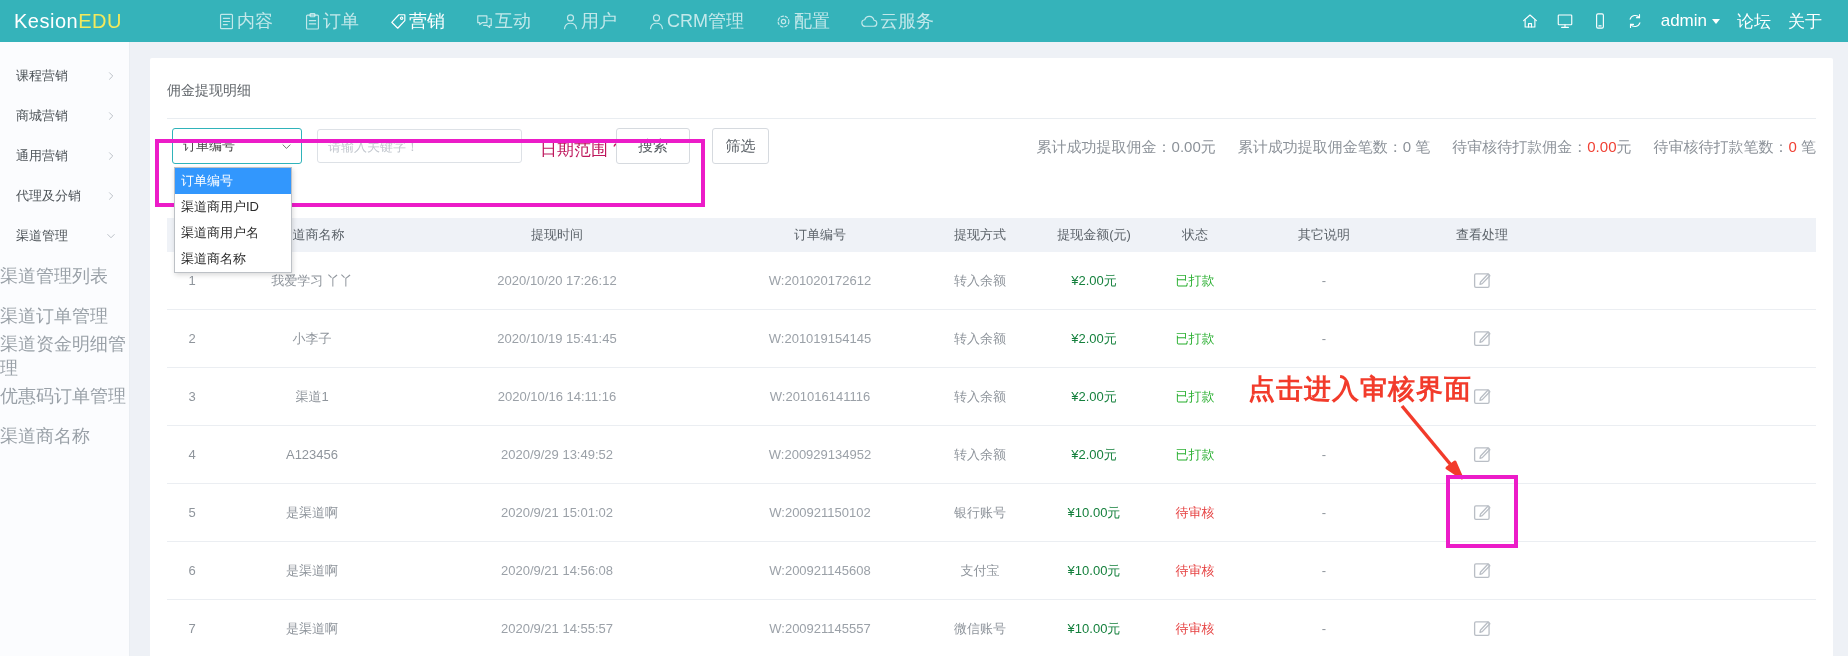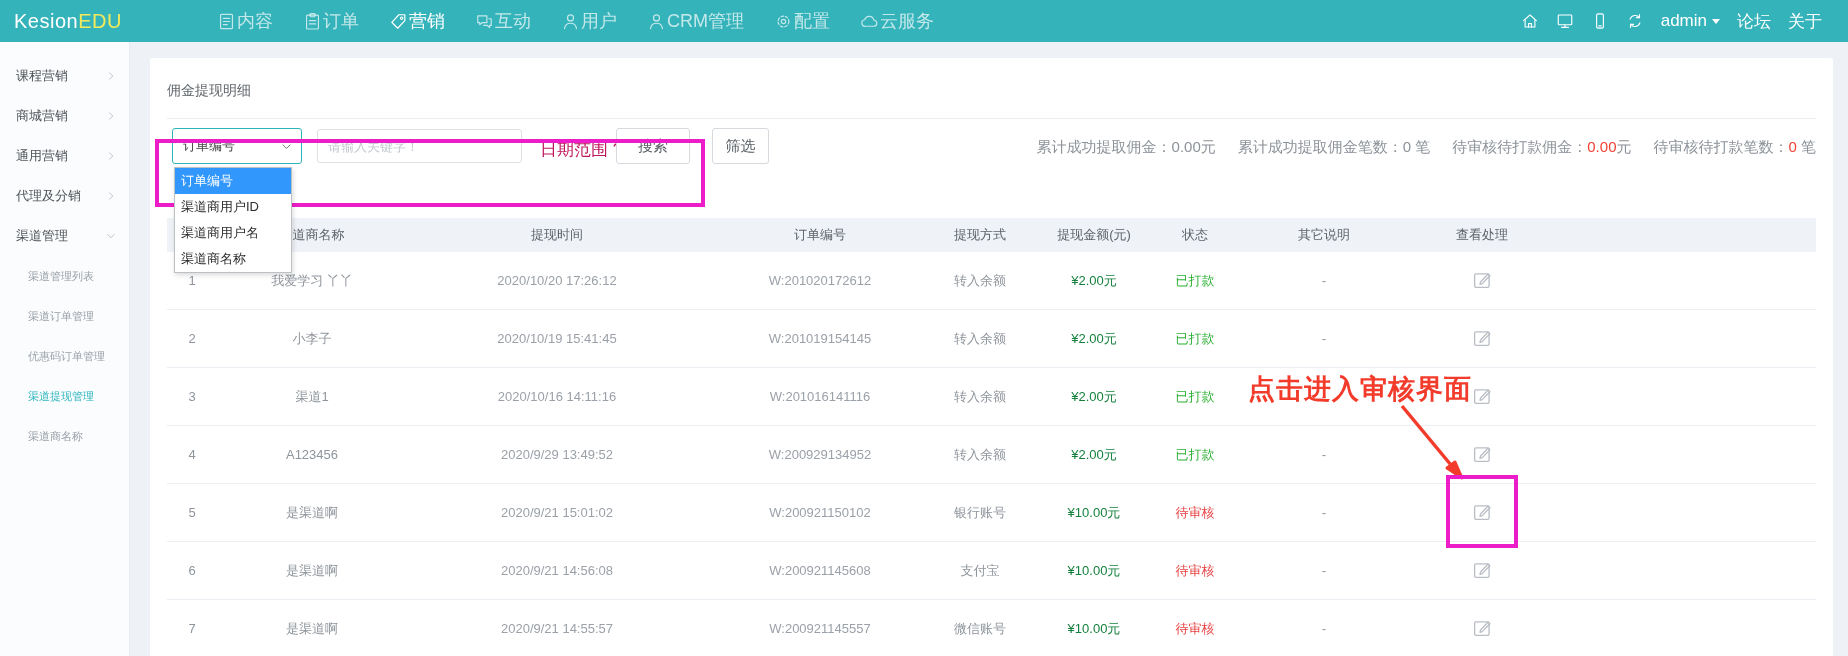--- a/index.html
+++ b/index.html
@@ -19,21 +19,21 @@
   .nav-ico svg{width:18px;height:18px;display:block}
   .nav-user{display:flex;align-items:center;gap:5px;cursor:pointer}
   .caret{width:0;height:0;border-left:4px solid transparent;border-right:4px solid transparent;border-top:5px solid #fff;display:inline-block}
   .nav-link{color:#fff;cursor:pointer;text-decoration:none}
 
   
   .layout{display:flex;height:614px}
   .sidebar{width:130px;background:#fbfcfe;border-right:1px solid #e9edf2;padding-top:14px;box-sizing:border-box}
   .side-group{height:40px;display:flex;align-items:center;justify-content:space-between;padding:0 12px 0 16px;font-size:13px;color:#4e5459;cursor:pointer}
   .side-group .chev svg{width:12px;height:12px;color:#a7adb5;display:block}
-  .side-sub{height:40px;display:flex;align-items:center;padding-left:28px;font-size:11px;color:#9aa1a8;cursor:pointer}
+  .side-sub{height:40px;display:flex;align-items:center;font-size:18px;color:#9aa1a8;cursor:pointer}
   .side-sub.active{color:#2eb6bd}
 
   .content{flex:1;position:relative}
   .card{position:absolute;left:20px;top:16px;right:15px;bottom:-30px;background:#fff;border-radius:2px}
   .page-title{position:absolute;left:17px;top:24px;font-size:14px;color:#5f6469}
   .divider{position:absolute;left:17px;right:17px;top:60px;border-top:1px solid #e9edf1}
 
   
   .filter-bar{position:absolute;left:17px;right:17px;top:70px;height:38px}
   .select{position:absolute;left:5px;top:0;width:130px;height:36px;border:1px solid #2fb3ba;border-radius:3px;
@@ -232,22 +232,22 @@
       <div class="side-group">
         <span>渠道管理</span>
         <span class="chev" data-icon="chevdown">
           <svg viewBox="0 0 24 24">
             <path d="M5.5 9l6.5 6.5L18.5 9"></path>
           </svg>
         </span>
       </div>
       <div class="side-sub">渠道管理列表</div>
       <div class="side-sub">渠道订单管理</div>
+      <div class="side-sub">渠道资金明细管理</div>
       <div class="side-sub">优惠码订单管理</div>
-      <div class="side-sub active">渠道提现管理</div>
       <div class="side-sub">渠道商名称</div>
     </aside>
   <div class="content">
     <div class="card">
       <div class="page-title">佣金提现明细</div>
       <div class="divider"></div>
 
       <div class="filter-bar">
         <div class="select">
           <span>订单编号</span>

